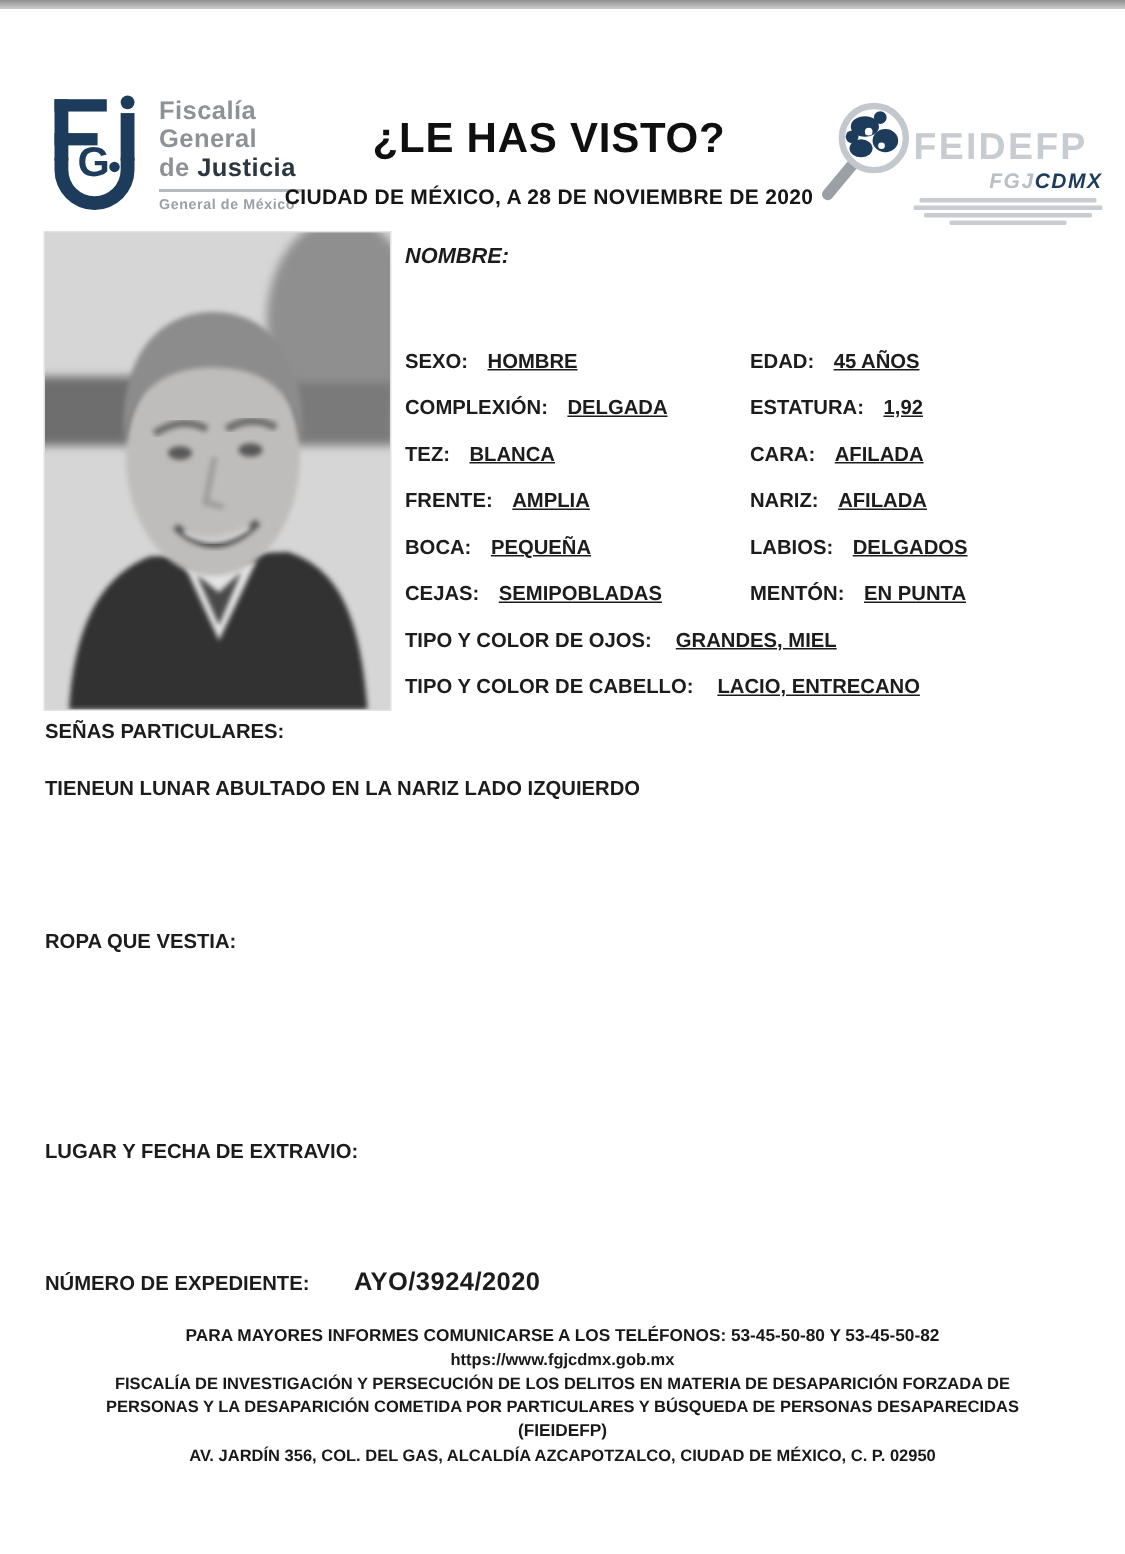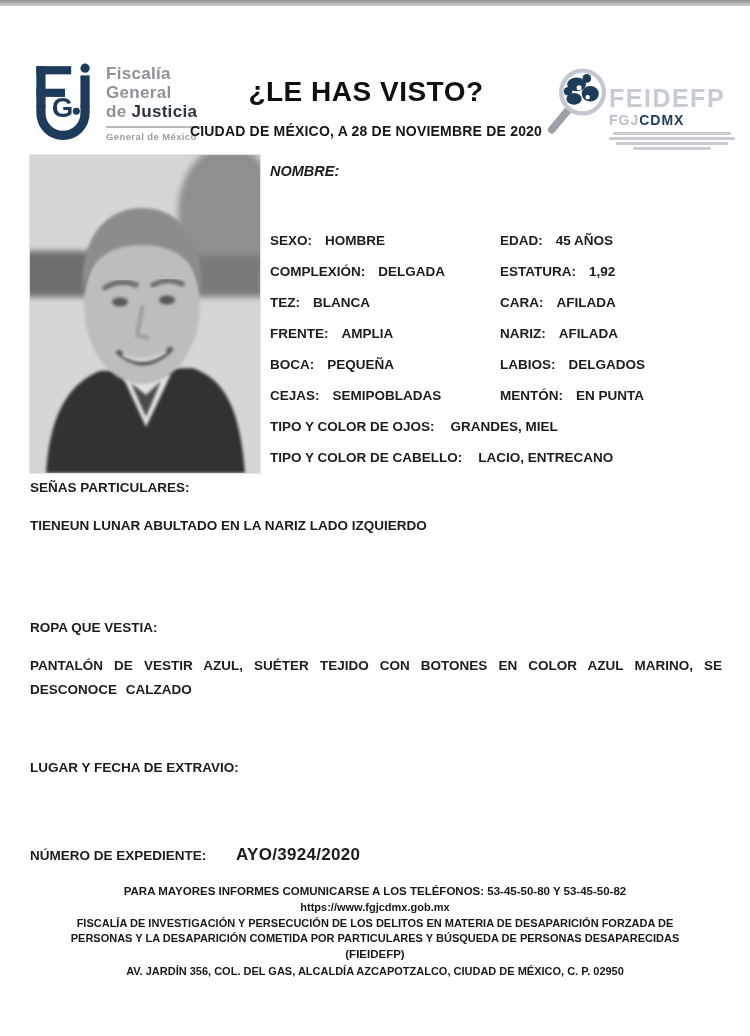--- a/index.html
+++ b/index.html
@@ -17,34 +17,34 @@
   .fgj-line{font-size:17px;line-height:19px;color:#8e9296;letter-spacing:.3px;}
   .fgj-line .dark{color:#2b3640;}
   .fgj-rule{width:96px;height:2px;background:#b6babe;margin:5px 0 3px 0;}
   .fgj-city{font-size:9.5px;color:#9aa0a6;letter-spacing:.4px;}
   .title-block{position:absolute;left:178px;top:76px;width:376px;text-align:center;}
   .title{font-size:28px;letter-spacing:.5px;color:#0f0f0f;}
   .dateline{margin-top:15px;font-size:14px;color:#161616;letter-spacing:.2px;}
   .logo-right{position:absolute;left:545px;top:60px;width:190px;display:flex;align-items:flex-start;}
   .feidefp-col{margin-left:-6px;padding-top:26px;}
   .feidefp-acronym{font-size:25px;color:#c7ccd3;letter-spacing:1.5px;line-height:24px;}
-  .feidefp-sub{font-size:14px;letter-spacing:1px;margin-top:2px;text-align:left;}
+  .feidefp-sub{font-size:14px;letter-spacing:1px;margin-top:2px;text-align:right;font-style:italic;}
   .feidefp-sub .lt{color:#b9bfc6;}
   .feidefp-sub .dk{color:#1d3c5c;}
   .fineprint{margin-top:4px;display:flex;flex-direction:column;gap:2.5px;align-items:center;}
   .fineprint span{display:block;height:2.5px;background:#c9ccd1;border-radius:1px;}
   
   .photo{position:absolute;left:30px;top:155px;width:230px;height:318px;background:#d6d6d6;
     box-shadow:0 0 0 1px #e2e2e2;}
   
   .name-label{position:absolute;left:270px;top:163px;font-size:14.5px;font-style:italic;}
   .name-value{position:absolute;left:415px;top:163px;width:262px;text-align:center;
     font-size:15.5px;line-height:29px;}
   .attr{position:absolute;font-size:13.5px;white-space:nowrap;}
-  .attr .val{margin-left:13px;}
+  .attr .val{margin-left:13px;text-decoration:underline;}
   .attr-wide .val{margin-left:16px;}
   
   .section{position:absolute;left:30px;width:692px;font-size:13.5px;}
   .section .sec-text{margin-top:19px;line-height:24px;}
   .just{text-align:justify;word-spacing:5px;}
   .expediente-value{font-size:17px;margin-left:26px;letter-spacing:.3px;}
   
   .footer{position:absolute;left:40px;right:40px;top:883px;text-align:center;
     font-size:11.5px;line-height:16px;color:#181818;}
   .footer .url{font-size:11px;}
@@ -162,21 +162,20 @@
   <div class="attr attr-wide" style="left:270px;top:450px"><span>TIPO Y COLOR DE CABELLO:</span><span class="val">LACIO, ENTRECANO</span></div>
   <div class="attr attr-wide" style="left:270px;top:419px"><span>TIPO Y COLOR DE OJOS:</span><span class="val">GRANDES, MIEL</span></div>
 
   <div class="section" style="top:480px">
     <div>SEÑAS PARTICULARES:</div>
     <div class="sec-text">TIENEUN LUNAR ABULTADO EN LA NARIZ LADO IZQUIERDO</div>
   </div>
 
   <div class="section" style="top:620px">
     <div>ROPA QUE VESTIA:</div>
-    <div class="sec-text just">PANTALÓN DE VESTIR AZUL, SUÉTER TEJIDO CON BOTONES EN COLOR AZUL MARINO, SE DESCONOCE CALZADO</div>
   </div>
 
   <div class="section" style="top:760px">
     <div>LUGAR Y FECHA DE EXTRAVIO:</div>
   </div>
 
   <div class="section" style="top:845px">
     <span>NÚMERO DE EXPEDIENTE:</span>
     <span class="expediente-value">AYO/3924/2020</span>
   </div>

